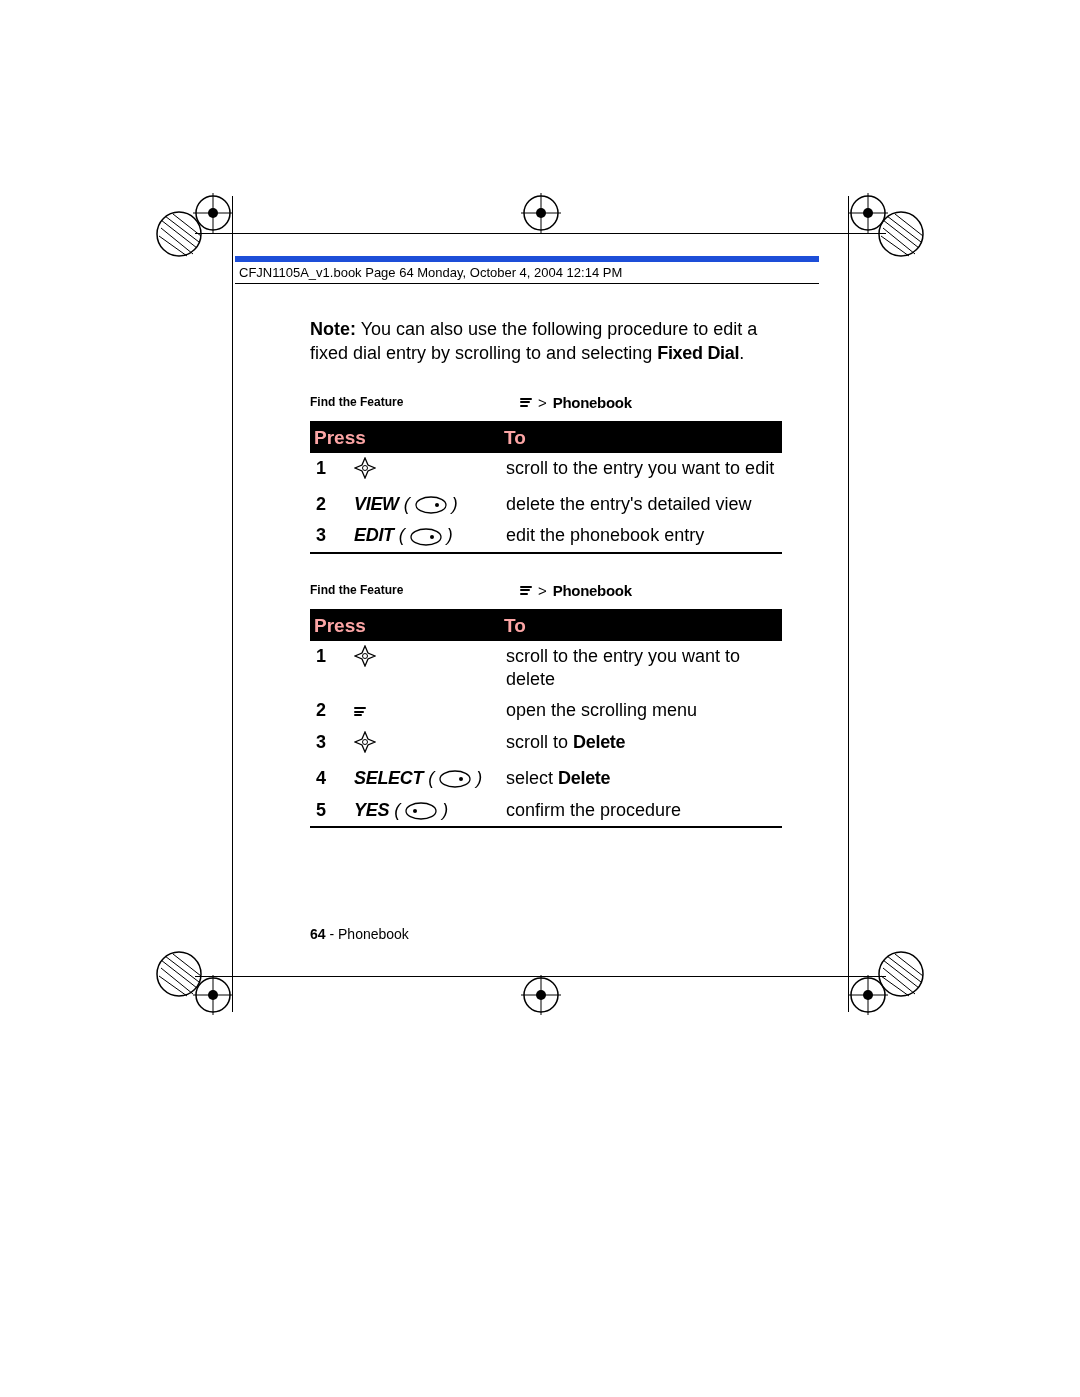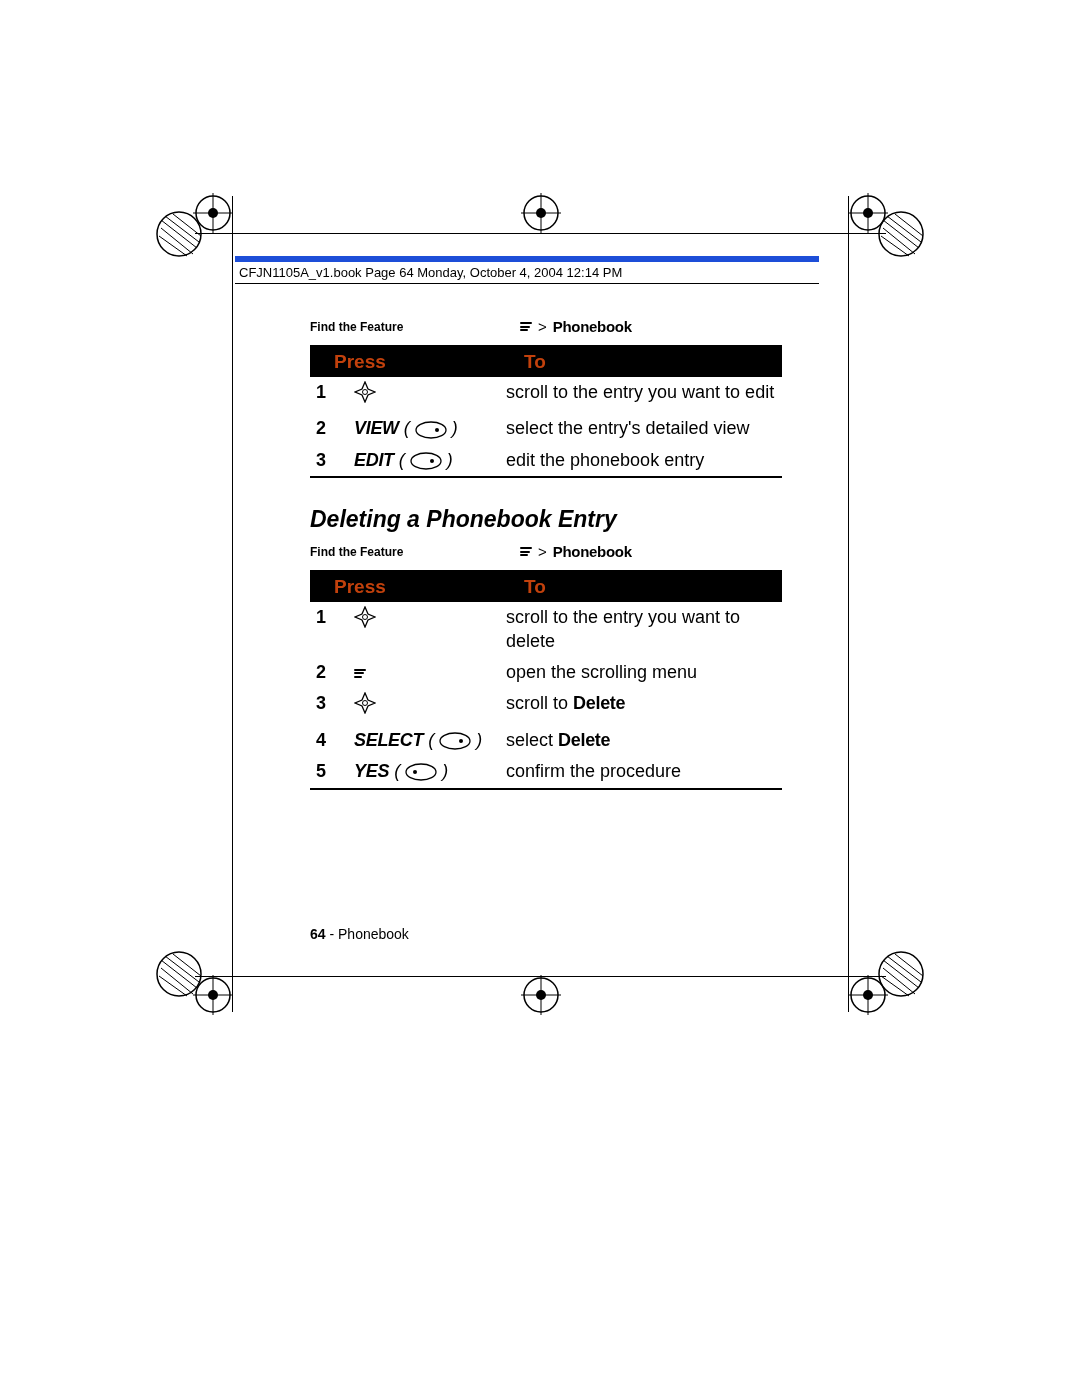--- a/index.html
+++ b/index.html
@@ -76,25 +76,25 @@
   .menu-icon span:nth-child(3){width:8px}
   table.steps {
     width: 100%;
     border-collapse: collapse;
     border-top: 2.5px solid #000;
     border-bottom: 2.5px solid #000;
     margin-bottom: 28px;
   }
   table.steps thead th {
     background: #000;
-    color: #c2410c;
+    color: #fca5a5;
     font-weight: bold;
     font-size: 19px;
     text-align: left;
-    padding: 4px 24px;
+    padding: 4px 4px;
   }
   table.steps td {
     font-size: 18px;
     padding: 4px 6px;
     vertical-align: top;
     line-height: 1.3;
   }
   table.steps td.num {
     font-weight: bold;
     width: 26px;
@@ -223,20 +223,23 @@
         <line x1="10" y1="6" x2="44" y2="32"></line>
         <line x1="4" y1="26" x2="32" y2="46"></line>
         <line x1="18" y1="4" x2="46" y2="26"></line>
       </g>
     </svg>
 </div>
 
 <div class="page-header">CFJN1105A_v1.book  Page 64  Monday, October 4, 2004  12:14 PM</div>
 
 <div class="content">
+  <p class="note-para">
+    <span class="bold">Note:</span><span> You can also use the following procedure to edit a fixed dial entry by scrolling to and selecting </span><span class="cond">Fixed Dial</span><span>.</span>
+  </p>
 
   <div class="find-row">
     <div class="find-label">Find the Feature</div>
     <div class="find-path">
       <span class="menu-icon">
           <span></span>
           <span></span>
           <span></span>
         </span>
       <span>&gt;</span>
@@ -259,34 +262,33 @@
               <circle cx="11" cy="11" r="2.5" fill="none" stroke="#000"></circle>
             </svg></td>
           <td>scroll to the entry you want to edit</td>
         </tr>
         <tr>
           <td class="num">2</td>
           <td class="press"><span class="cond">VIEW</span> ( <svg class="oval-btn" width="32" height="18" viewBox="0 0 32 18">
               <ellipse cx="16" cy="9" rx="15" ry="8" fill="none" stroke="#000" stroke-width="1.3"></ellipse>
               <circle cx="22" cy="9" r="2" fill="#000"></circle>
             </svg> )</td>
-          <td>select the entry's detailed view</td>
+          <td>delete the entry's detailed view</td>
         </tr>
         <tr>
           <td class="num">3</td>
           <td class="press"><span class="cond">EDIT</span> ( <svg class="oval-btn" width="32" height="18" viewBox="0 0 32 18">
               <ellipse cx="16" cy="9" rx="15" ry="8" fill="none" stroke="#000" stroke-width="1.3"></ellipse>
               <circle cx="22" cy="9" r="2" fill="#000"></circle>
             </svg> )</td>
           <td>edit the phonebook entry</td>
         </tr>
       </tbody>
   </table>
 
-  <div class="section-heading">Deleting a Phonebook Entry</div>
 
   <div class="find-row">
     <div class="find-label">Find the Feature</div>
     <div class="find-path">
       <span class="menu-icon">
           <span></span>
           <span></span>
           <span></span>
         </span>
       <span>&gt;</span>

